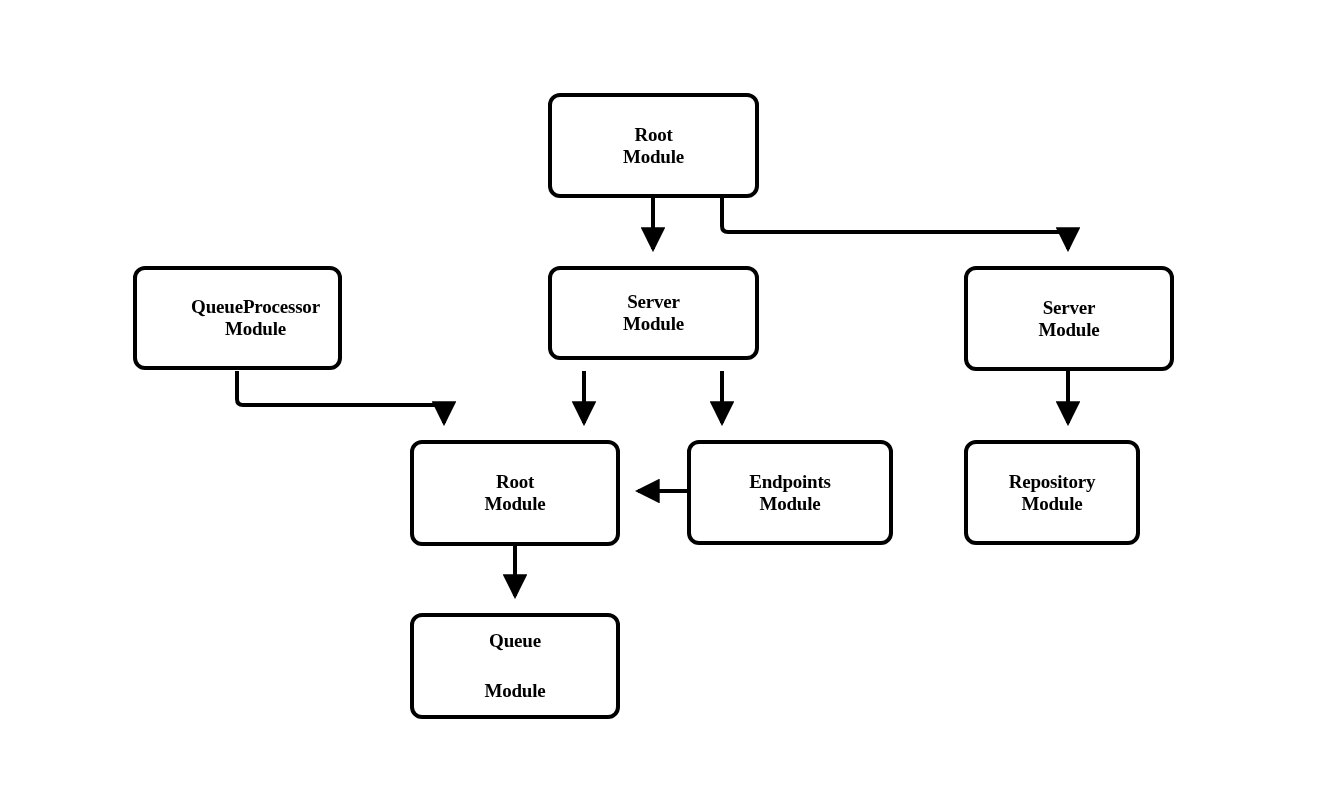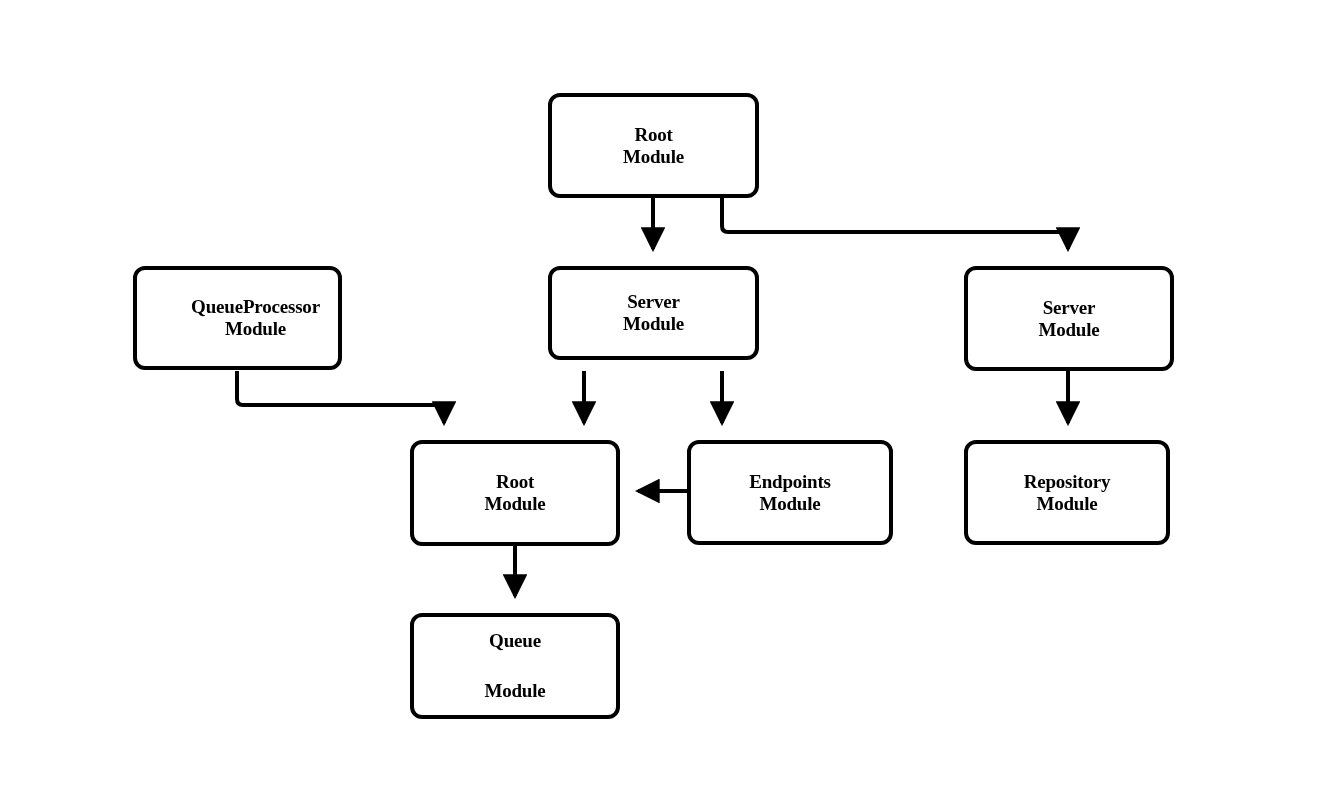--- a/index.html
+++ b/index.html
@@ -102,21 +102,21 @@
   <div class="node" style="left:410px; top:440px; width:210px; height:106px;">
     <div class="node-label">Root</div>
     <div class="node-label">Module</div>
   </div>
 
   <div class="node" style="left:687px; top:440px; width:206px; height:105px;">
     <div class="node-label">Endpoints</div>
     <div class="node-label">Module</div>
   </div>
 
-  <div class="node" style="left:964px; top:440px; width:206px; height:105px;">
+  <div class="node" style="left:964px; top:440px; width:176px; height:105px;">
     <div class="node-label">Repository</div>
     <div class="node-label">Module</div>
   </div>
 
   <div class="node" style="left:410px; top:613px; width:210px; height:106px;gap:28px;">
     <div class="node-label">Queue</div>
     <div class="node-label">Module</div>
   </div>
 
 </div>

